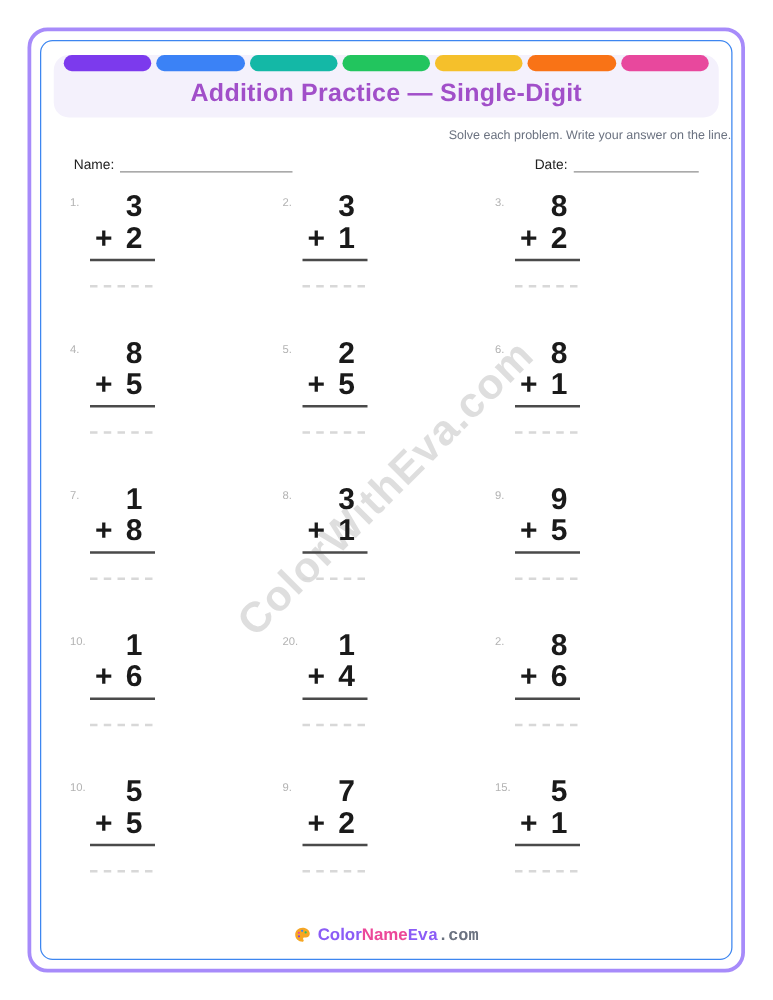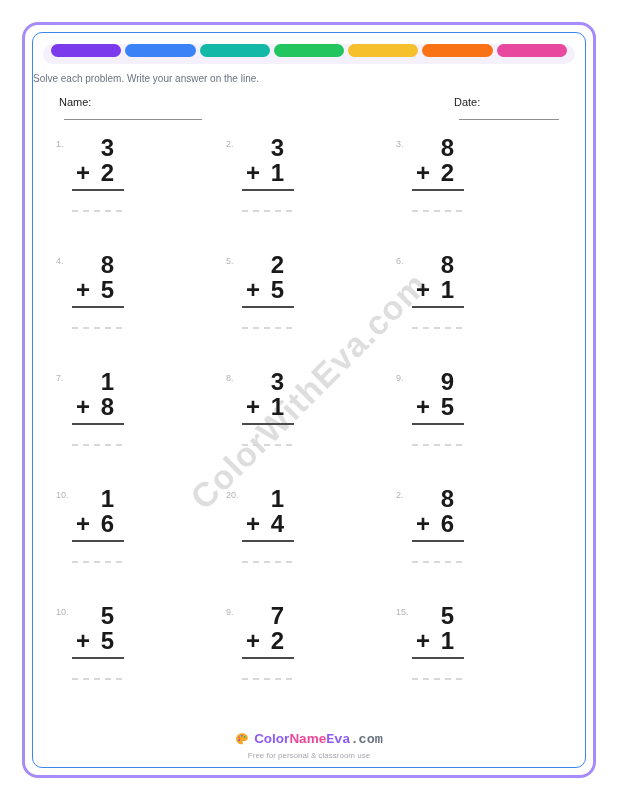--- a/index.html
+++ b/index.html
@@ -20,25 +20,25 @@
   .header-box {
     margin: 15px 10px 0 10px; background: var(--header-bg);
     border-radius: 12px; padding-bottom: 7px; position: relative;
   }
   .rainbow-bar { display: flex; gap: 4px; margin: -4px 8px 0 8px; height: 13px; }
   .rainbow-bar .seg { flex: 1; border-radius: 6.5px; }
   .worksheet-title {
     text-align: center; font-size: 20px; font-weight: bold;
     color: var(--title-purple); margin-top: 7px; letter-spacing: 0.2px;
   }
-  .instructions { text-align: left; font-size: 10px; color: var(--text-gray); margin-top: 9px; }
+  .instructions { text-align: right; font-size: 10px; color: var(--text-gray); margin-top: 9px; }
 
   
   .name-date { display: flex; justify-content: space-between; margin: 12px 26px 0 26px; font-size: 11px; color: #222; align-items: flex-end; }
-  .field { display: flex; align-items: flex-start; flex-direction: column; }
+  .field { display: flex; align-items: flex-end; }
   .blank-line { display: inline-block; border-bottom: 1px solid #8f8f8f; height: 12px; margin-left: 5px; }
   .blank-line.name { width: 138px; }
   .blank-line.date { width: 100px; }
 
   
   .problems {
     margin-top: 14px; padding-left: 23px;
     display: grid; grid-template-columns: repeat(3, 170px); grid-auto-rows: 117px;
     position: relative; z-index: 2;
   }
@@ -80,20 +80,21 @@
     <div class="header-box">
       <div class="rainbow-bar">
           <div class="seg" style="background: rgb(124, 58, 237);"></div>
           <div class="seg" style="background: rgb(59, 130, 246);"></div>
           <div class="seg" style="background: rgb(20, 184, 166);"></div>
           <div class="seg" style="background: rgb(34, 197, 94);"></div>
           <div class="seg" style="background: rgb(245, 192, 43);"></div>
           <div class="seg" style="background: rgb(249, 115, 22);"></div>
           <div class="seg" style="background: rgb(232, 72, 157);"></div>
         </div>
+      <div class="worksheet-title">Addition Practice — Single-Digit</div>
     </div>
 
     <div class="instructions">Solve each problem. Write your answer on the line.</div>
 
     <div class="name-date">
       <div class="field">
         <span>Name:</span>
         <span class="blank-line name"></span>
       </div>
       <div class="field">
@@ -292,17 +293,16 @@
           <path d="M12 2C6.5 2 2 6.3 2 11.6c0 5.3 4.5 9.6 10 9.6 1 0 1.7-.8 1.7-1.7 0-.45-.18-.85-.46-1.15-.28-.3-.45-.7-.45-1.13 0-.94.77-1.7 1.72-1.7h2.03c3 0 5.44-2.4 5.44-5.3C22 5.6 17.5 2 12 2z" fill="#f6a623"></path>
           <circle cx="7" cy="9" r="1.5" fill="#e8489d"></circle>
           <circle cx="11.5" cy="6.3" r="1.5" fill="#3b82f6"></circle>
           <circle cx="16.3" cy="8.4" r="1.5" fill="#22c55e"></circle>
           <circle cx="7.2" cy="13.8" r="1.5" fill="#7c3aed"></circle>
         </svg>
         <span>
           <span class="brand-color">Color</span><span class="brand-with">Name</span><span class="brand-eva">Eva</span><span class="brand-tld">.com</span>
         </span>
       </div>
-      <div class="tagline">Free for personal &amp; classroom use</div>
     </div>
 
   </div>
 </div>
 
 </body></html>

